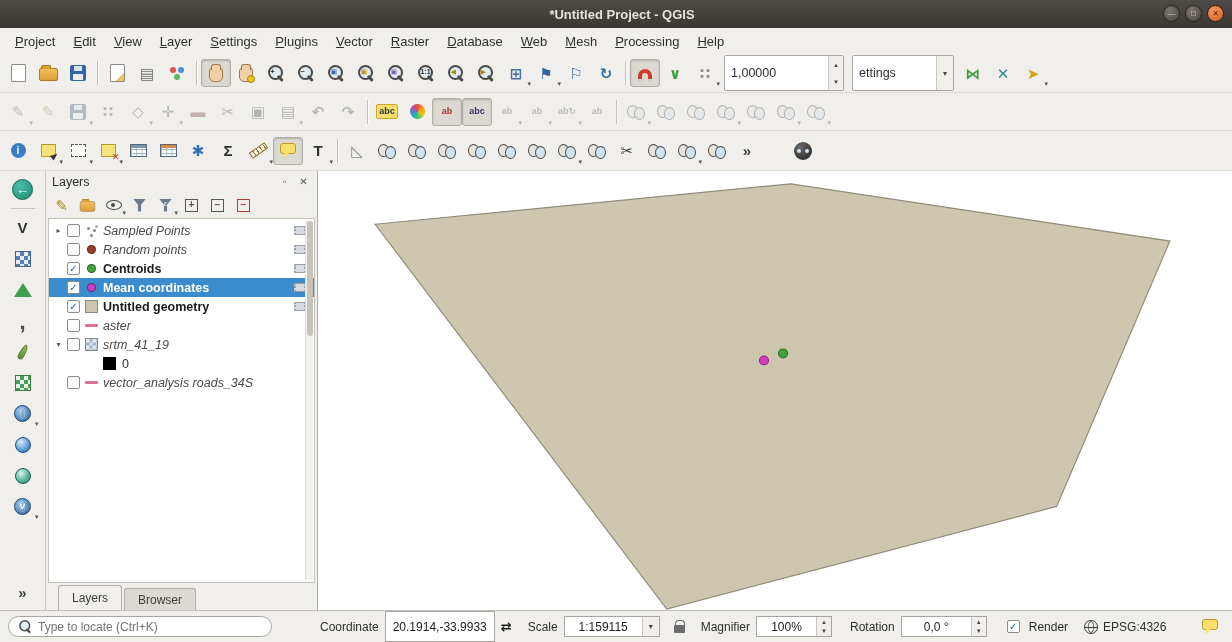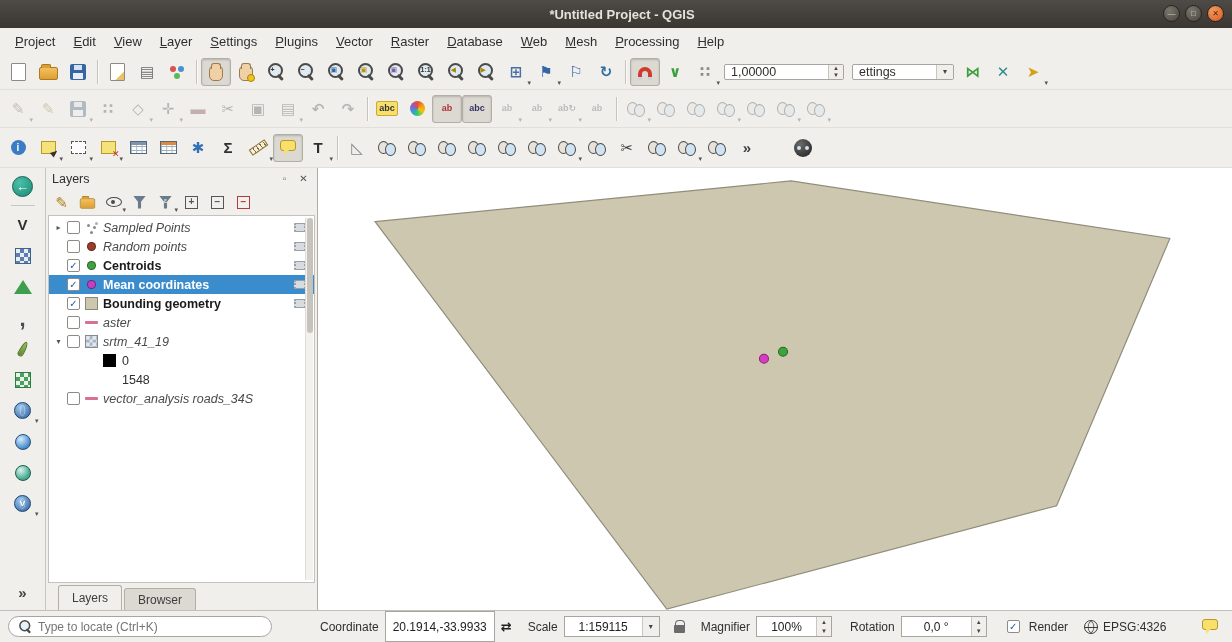--- a/index.html
+++ b/index.html
@@ -89,21 +89,21 @@
 .ic-funnel{width:13px;height:13px;background:#6b7b8c;clip-path:polygon(0 0,100% 0,62% 48%,62% 100%,38% 100%,38% 48%);font-size:7px;color:#fff;align-items:flex-start;padding-top:1px}
 .ic-boxmath{width:13px;height:13px;border:1px solid currentColor;font-size:10px;color:#555;font-weight:bold}
 .ic-lock{width:11px;height:8px;background:#6b6b6b;border-radius:1px;position:relative;margin-top:5px}
 .ic-lock::before{content:"";position:absolute;top:-5px;left:1px;width:8px;height:6px;border:1.5px solid #6b6b6b;border-bottom:none;border-radius:4px 4px 0 0}
 .ic-crsglobe{width:14px;height:14px;border-radius:50%;border:1.5px solid #3a3a3a;position:relative}
 .ic-crsglobe::before{content:"";position:absolute;inset:0;border-radius:50%;border:1px solid #3a3a3a;transform:scaleX(.5)}
 .ic-crsglobe::after{content:"";position:absolute;left:0;right:0;top:50%;height:1px;background:#3a3a3a}
 .chip{width:12px;height:9px;background:#d8dbdf;border:1px solid #9aa0a8;border-left:2px dotted #9aa0a8;border-right:2px dotted #9aa0a8;border-radius:1px}
 
 
-.spinbox,.combobox{height:16px;background:#fff;border:1px solid #a8a5a0;border-radius:2px;display:flex;align-items:center;margin:0 4px;overflow:hidden;flex:0 0 auto}
+.spinbox,.combobox{height:36px;background:#fff;border:1px solid #a8a5a0;border-radius:2px;display:flex;align-items:center;margin:0 4px;overflow:hidden;flex:0 0 auto}
 .wval{flex:1;padding:0 6px;font-size:12.5px;white-space:nowrap;text-align:left}
 .warrows{width:15px;height:100%;border-left:1px solid #c9c6c1;display:flex;flex-direction:column;background:#f0efec}
 .warrows span{flex:1;font-size:6px;display:flex;align-items:center;justify-content:center;color:#444}
 .wdd{width:17px;height:100%;border-left:1px solid #c9c6c1;display:flex;align-items:center;justify-content:center;font-size:8px;color:#444;background:#f0efec}
 
 
 .main{flex:1;display:flex;min-height:0}
 .lefttb{flex:0 0 46px;background:#f0efec;border-right:1px solid #c9c6c1;display:flex;flex-direction:column;align-items:center;padding:5px 0 4px;gap:4px}
 .lefttb .tbtn{width:32px;height:27px}
 .lefttb .tsep{width:24px;height:1px;margin:1px 0;background:#c9c6c1;box-shadow:none}
@@ -588,21 +588,21 @@
             </span>
             <span class="llabel bd">Mean coordinates</span>
             <span class="chip"></span>
           </div>
           <div class="lrow">
             <span class="expander"></span>
             <span class="cbx checked">✓</span>
             <span class="sw">
               <span class="sw-fill" style="background: rgb(206, 199, 176);"></span>
             </span>
-            <span class="llabel bd">Bounding geometry</span>
+            <span class="llabel bd">Untitled geometry</span>
             <span class="chip"></span>
           </div>
           <div class="lrow">
             <span class="expander"></span>
             <span class="cbx"></span>
             <span class="sw">
               <span class="sw-line" style="background: rgb(216, 113, 143);"></span>
             </span>
             <span class="llabel it">aster</span>
           </div>
@@ -612,26 +612,20 @@
             <span class="sw">
               <span class="sw-raster"></span>
             </span>
             <span class="llabel it">srtm_41_19</span>
           </div>
           <div class="lchild">
             <span class="sw">
               <span class="sw-ramp" style="background: rgb(0, 0, 0);"></span>
             </span>
             <span>0</span>
-          </div>
-          <div class="lchild">
-            <span class="sw">
-              <span class="sw-ramp" style="background: rgb(255, 255, 255);"></span>
-            </span>
-            <span>1548</span>
           </div>
           <div class="lrow">
             <span class="expander"></span>
             <span class="cbx"></span>
             <span class="sw">
               <span class="sw-line" style="background: rgb(216, 113, 143);"></span>
             </span>
             <span class="llabel it">vector_analysis roads_34S</span>
           </div>
         </div>

